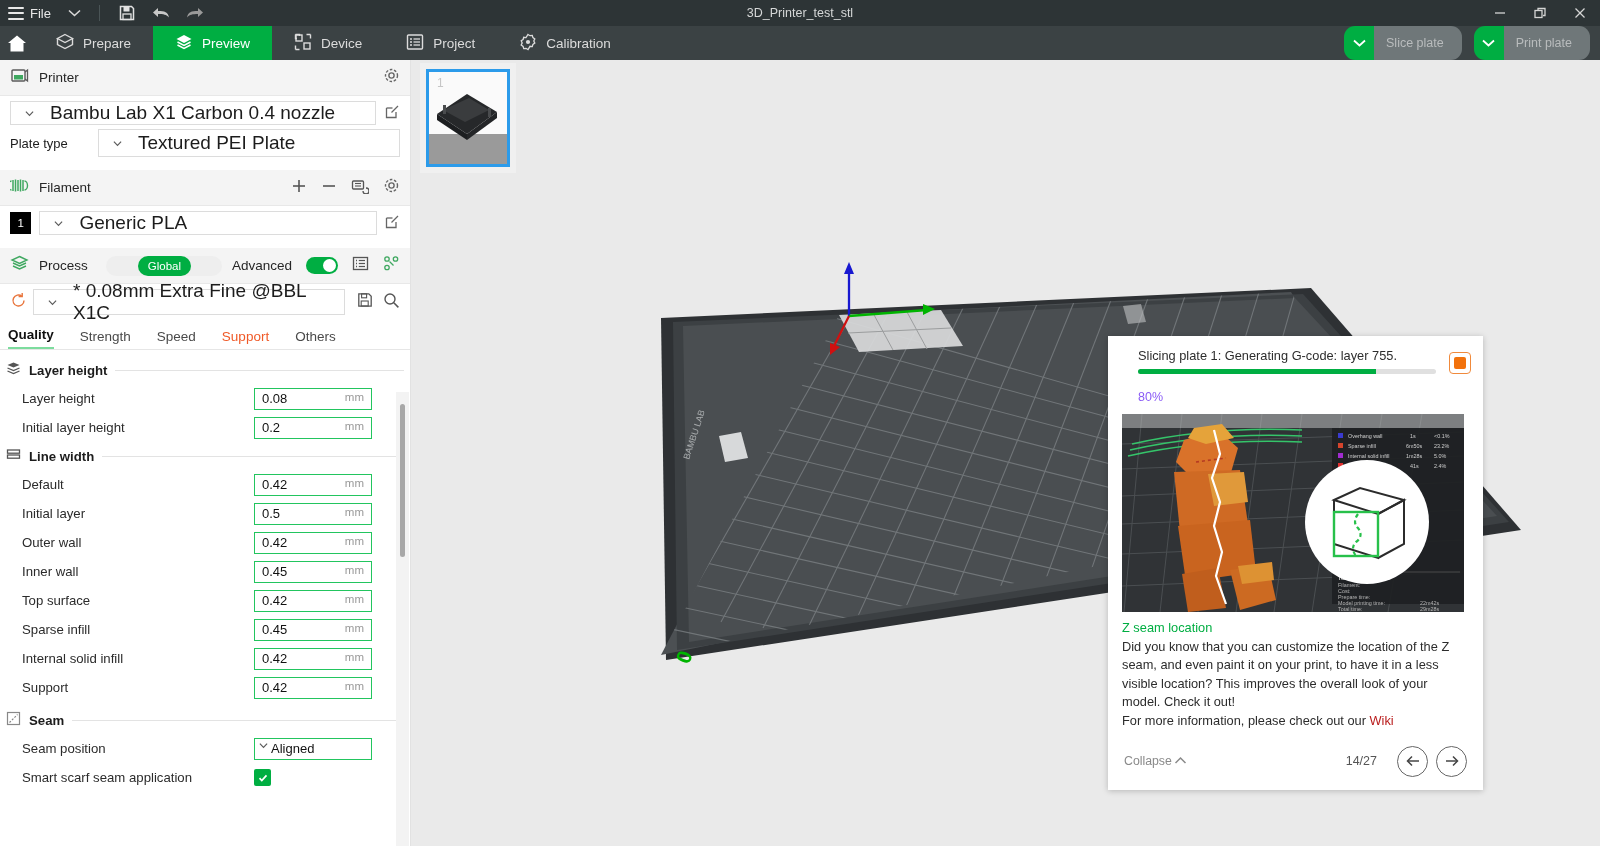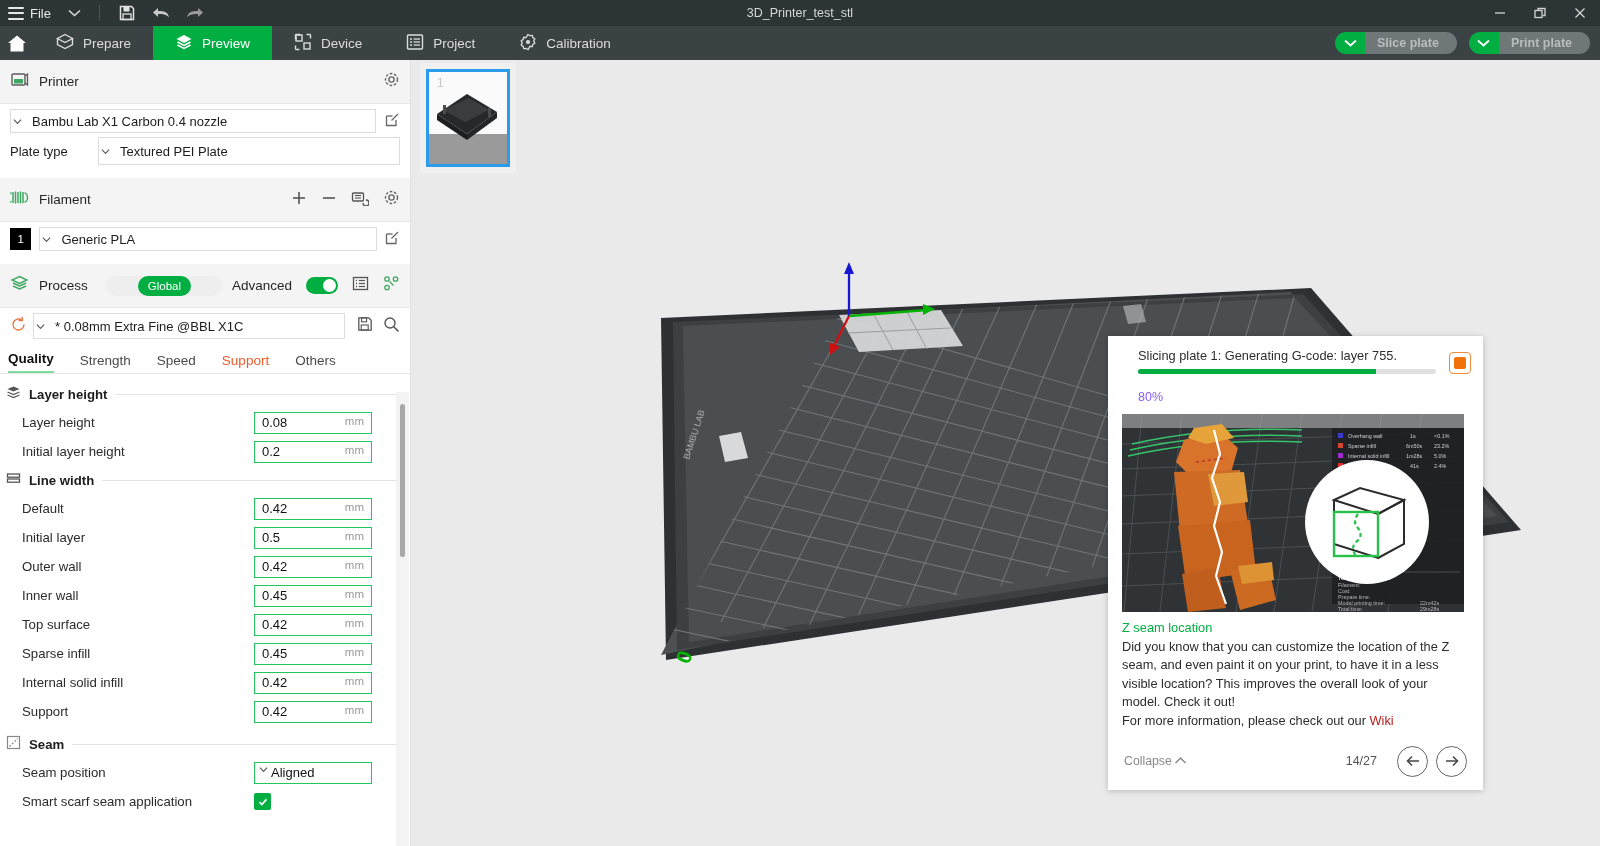--- a/index.html
+++ b/index.html
@@ -35,46 +35,46 @@
     position: absolute; top: 26px; left: 0; width: 1600px; height: 34px;
     background: #3b4244; display: flex; align-items: stretch;
   }
   .home-btn { width: 34px; display: flex; align-items: center; justify-content: center; }
   .ttab {
     display: flex; align-items: center; gap: 9px;
     padding: 0 22px; color: #dcdcdc; font-size: 13.5px; height: 34px;
   }
   .ttab.active { background: #00ae42; color: #ffffff; }
   .topbar-right { position: absolute; right: 10px; top: 0; height: 34px; display: flex; align-items: center; gap: 12px; }
-  .plate-btn { display: flex; height: 22px; border-radius: 11px; overflow: hidden; font-weight: bold; }
+  .plate-btn { display: flex; height: 34px; border-radius: 11px; overflow: hidden; }
   .plate-btn .pb-caret {
     width: 30px; background: #00ae42; display: flex; align-items: center; justify-content: center;
   }
   .plate-btn .pb-label {
     background: #6f7779; color: #b9bcbd; font-size: 12.5px;
     padding: 0 18px 0 12px; display: flex; align-items: center;
   }
 
   
   .leftpanel {
     position: absolute; top: 60px; left: 0; width: 411px; height: 786px;
     background: #ffffff; border-right: 1px solid #e2e2e2;
   }
   .sec-head {
-    height: 44px; display: flex; align-items: center; gap: 10px;
+    height: 36px; display: flex; align-items: center; gap: 10px;
     padding: 0 10px; background: #f4f4f4; border-bottom: 1px solid #e8e8e8;
   }
   .sec-head .t { font-size: 13.5px; color: #262626; flex: 1; }
   .sec-head .acts { display: flex; align-items: center; gap: 14px; }
 
   .row { display: flex; align-items: center; padding: 0 10px; }
   .combo {
     height: 24px; border: 1px solid #dcdcdc; background: #fff;
-    display: flex; align-items: center; gap: 10px; padding: 0 2px;
-    font-size: 13px; color: #1c1c1c;
+    display: flex; align-items: center; gap: 16px; padding: 0 14px;
+    font-size: 19px; color: #1c1c1c;
   }
   .caret-dn { width: 9px; height: 9px; flex: none; }
 
   .label-sm { font-size: 13px; color: #1c1c1c; }
 
   .filnum {
     width: 22px; height: 22px; background: #000; color: #fff;
     font-size: 11.5px; display: flex; align-items: center; justify-content: center;
   }
 

